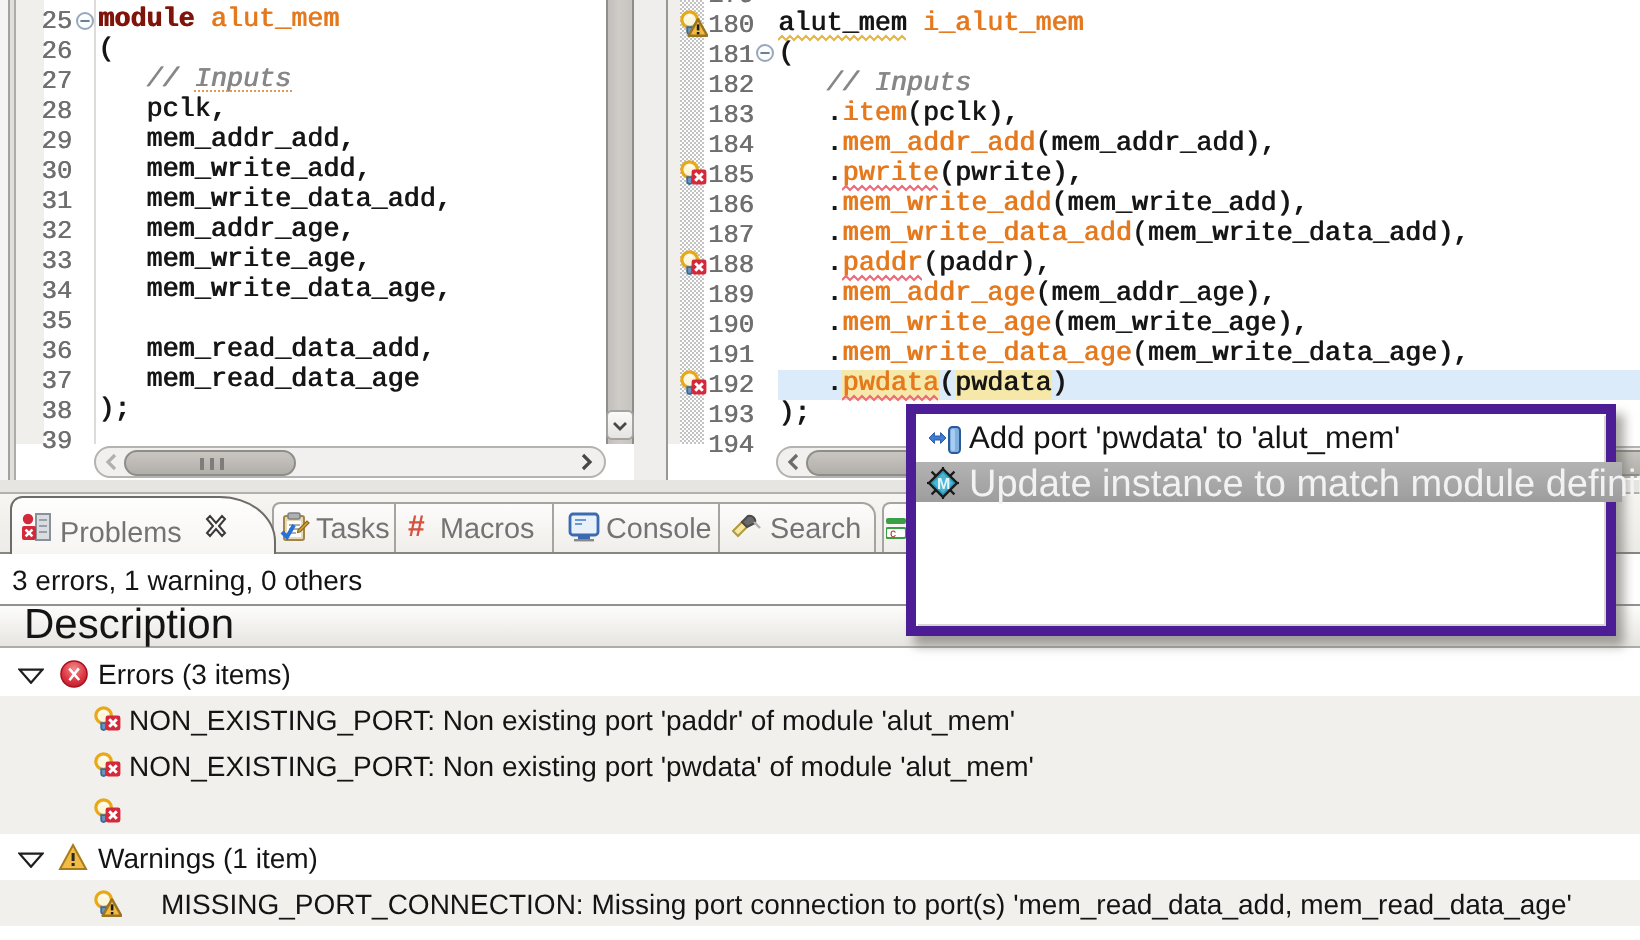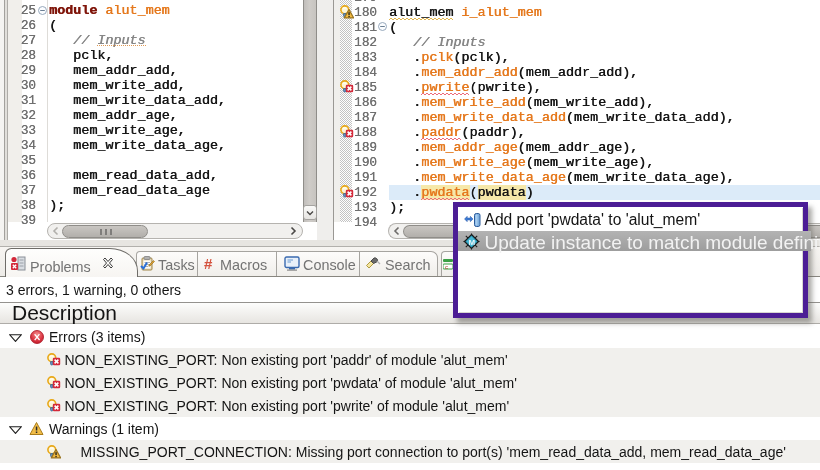--- a/index.html
+++ b/index.html
@@ -118,21 +118,21 @@
 192
 193
 194</div>
   <svg class="abs" style="left:378px; top:22px;" width="9" height="9" viewBox="0 0 9 9">
     <circle cx="4.5" cy="4.5" r="4" fill="#fbfdff" stroke="#97a8bc" stroke-width="1"></circle>
     <line x1="2.2" y1="4.5" x2="6.8" y2="4.5" stroke="#6c7f94" stroke-width="1"></line>
   </svg>
   <div class="abs mono" style="left:389px; top:4.5px;">alut_mem <span class="id">i_alut_mem</span>
 (
 <span class="cm">   // Inputs</span>
-   .<span class="id">pclk</span>(pclk),
+   .<span class="id">item</span>(pclk),
    .<span class="id">mem_addr_add</span>(mem_addr_add),
    .<span class="id">pwrite</span>(pwrite),
    .<span class="id">mem_write_add</span>(mem_write_add),
    .<span class="id">mem_write_data_add</span>(mem_write_data_add),
    .<span class="id">paddr</span>(paddr),
    .<span class="id">mem_addr_age</span>(mem_addr_age),
    .<span class="id">mem_write_age</span>(mem_write_age),
    .<span class="id">mem_write_data_age</span>(mem_write_data_age),
    .<span class="id">pwdata</span>(pwdata)
 );</div>
@@ -293,21 +293,20 @@
     <path d="M7.6 6.6 L11.4 10.4 M11.4 6.6 L7.6 10.4" stroke="#fff" stroke-width="1.5"></path>
   </svg>
   <div class="abs s13" style="left:64.5px; top:375.5px;">NON_EXISTING_PORT: Non existing port 'pwdata' of module 'alut_mem'</div>
   <svg class="abs" style="left:47px; top:399px;" width="14" height="14" viewBox="0 0 14 14">
     <circle cx="4.8" cy="4.8" r="3.9" fill="#fdf6d8" stroke="#e8a818" stroke-width="1.6"></circle>
     <path d="M3.2 3.6 a2.2 2.2 0 0 1 3.2 0" fill="none" stroke="#fffdf2" stroke-width="1.2"></path>
     <path d="M3.6 8.6 h2.4 v2.2 a1.2 1.2 0 0 1 -2.4 0 Z" fill="#6a95c0" stroke="#3e6a96" stroke-width="0.9"></path>
     <rect x="5.8" y="4.8" width="7.4" height="7.4" rx="1.2" fill="#d3293a"></rect>
     <path d="M7.6 6.6 L11.4 10.4 M11.4 6.6 L7.6 10.4" stroke="#fff" stroke-width="1.5"></path>
   </svg>
-  <div class="abs s13" style="left:64.5px; top:398.5px;">NON_EXISTING_PORT: Non existing port 'pwrite' of module 'alut_mem'</div>
 
   <svg class="abs" style="left:8.5px; top:426px;" width="13" height="8" viewBox="0 0 13 8">
       <path d="M0.8 0.8 H12.2 L6.5 7.4 Z" fill="#fdfdfb" stroke="#1e1e1e" stroke-width="1.1"></path>
     </svg>
   <svg class="abs" style="left:29px; top:421px;" width="15" height="15" viewBox="0 0 15 15">
     <path d="M7.5 1.5 L14 13.5 H1 Z" fill="#f0bc47" stroke="#a97c1a" stroke-width="1"></path>
     <rect x="6.8" y="5.5" width="1.5" height="4" fill="#2a2a2a"></rect>
     <rect x="6.8" y="10.5" width="1.5" height="1.5" fill="#2a2a2a"></rect>
   </svg>
   <div class="abs s13" style="left:49px; top:421.5px;">Warnings (1 item)</div>

